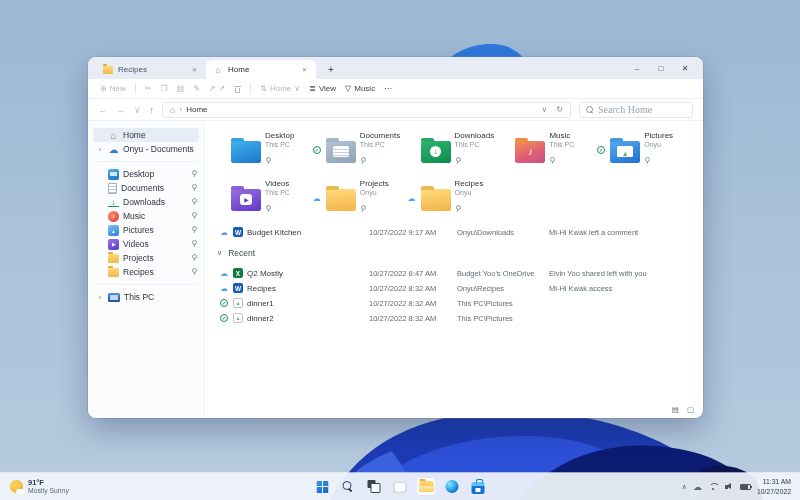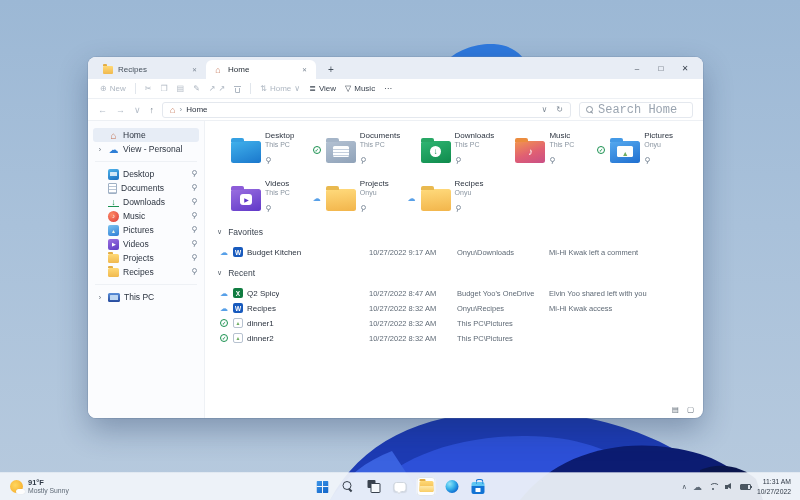--- a/index.html
+++ b/index.html
@@ -37,21 +37,21 @@
   .trash::after{content:"";position:absolute;top:3px;left:1px;right:1px;bottom:0;border:1px solid currentColor;border-top:none;border-radius:0 0 1.5px 1.5px}
 
   .addressbar{height:22px;flex:none;display:flex;align-items:center;gap:8px;padding:0 10px;background:#fff;border-bottom:1px solid #edf0f4}
   .nav{display:flex;gap:9px;font-size:9px;color:#b3bcc7;align-items:center}
   .nav .up{color:#7f8a96}
   .crumbbar{flex:1;height:16px;border:1px solid #e4e8ee;border-radius:3px;display:flex;align-items:center;gap:4px;padding:0 7px;font-size:8px;color:#2c3440;background:#fff}
   .crumb-home{color:#c06b4a;font-size:9px;line-height:8px;font-weight:700}
   .crumb-sep{color:#8a95a1;font-size:8px}
   .crumb-actions{margin-left:auto;display:flex;gap:9px;color:#7f8a96;font-size:8px}
   .searchbox{width:114px;height:16px;border:1px solid #e4e8ee;border-radius:3px;display:flex;align-items:center;gap:4px;padding:0 6px;background:#fff}
-  .searchbox input{border:0;outline:0;width:100%;font-size:12px;color:#59636e;font-family:Liberation Mono, monospace;background:transparent}
+  .searchbox input{border:0;outline:0;width:100%;font-size:10px;color:#59636e;font-family:Liberation Serif, serif;background:transparent}
   .searchbox input::placeholder{color:#9aa4b0}
 
   
   .mag{width:8px;height:8px;position:relative;flex:none}
   .mag::before{content:"";position:absolute;top:0;left:0;width:5px;height:5px;border:1.2px solid #8a95a1;border-radius:50%}
   .mag::after{content:"";position:absolute;left:5px;top:5px;width:3px;height:1.2px;background:#8a95a1;transform:rotate(45deg);transform-origin:0 0}
 
   
   .wbody{flex:1;display:flex;min-height:0}
   .sidebar{width:117px;flex:none;border-right:1px solid #eef1f5;padding:7px 5px;font-size:8.5px;color:#2c3440;background:#fbfcfe}
@@ -282,21 +282,21 @@
 
       <div class="sidebar">
         <div class="srow sel">
           <span class="chevslot"></span>
           <span class="sic sic-home"></span>
           <span class="slabel">Home</span>
         </div>
         <div class="srow">
           <span class="chevslot">›</span>
           <span class="sic sic-cloud"></span>
-          <span class="slabel">View - Personal</span>
+          <span class="slabel">Onyu - Documents</span>
         </div>
         <div class="sdiv"></div>
         <div>
 
             <div class="srow">
               <span class="chevslot"></span>
               <span class="sic sic-desktop"></span>
               <span class="slabel">Desktop</span>
               <span class="pin"></span>
             </div>
@@ -452,24 +452,20 @@
               </span>
               <span class="tic tic-folder"></span>
               <span class="tiletext">
                 <span class="tname" style="display:block">Recipes</span>
                 <span class="tloc" style="display:block">Onyu</span>
                 <span class="pin"></span>
               </span>
             </div>
           </div>
 
-        <div class="sechead" style="margin-bottom:6px">
-          <span class="chev">∨</span>
-          <span>Favorites</span>
-        </div>
         <div>
 
 
             <div class="frow">
               <span class="fname">
                 <span class="badgeslot">
                   <span class="badge-cloud"></span>
                 </span>
                 <span class="fic fic-word"></span>
                 <span class="flabel">Budget Kitchen</span>
@@ -485,21 +481,21 @@
           <span>Recent</span>
         </div>
         <div>
 
             <div class="frow">
               <span class="fname">
                 <span class="badgeslot">
                   <span class="badge-cloud"></span>
                 </span>
                 <span class="fic fic-excel"></span>
-                <span class="flabel">Q2 Spicy</span>
+                <span class="flabel">Q2 Mostly</span>
               </span>
               <span class="fdate">10/27/2022 8:47 AM</span>
               <span class="floc">Budget Yoo's OneDrive</span>
               <span class="fact">Elvin Yoo shared left with you</span>
             </div>
 
             <div class="frow">
               <span class="fname">
                 <span class="badgeslot">
                   <span class="badge-cloud"></span>

